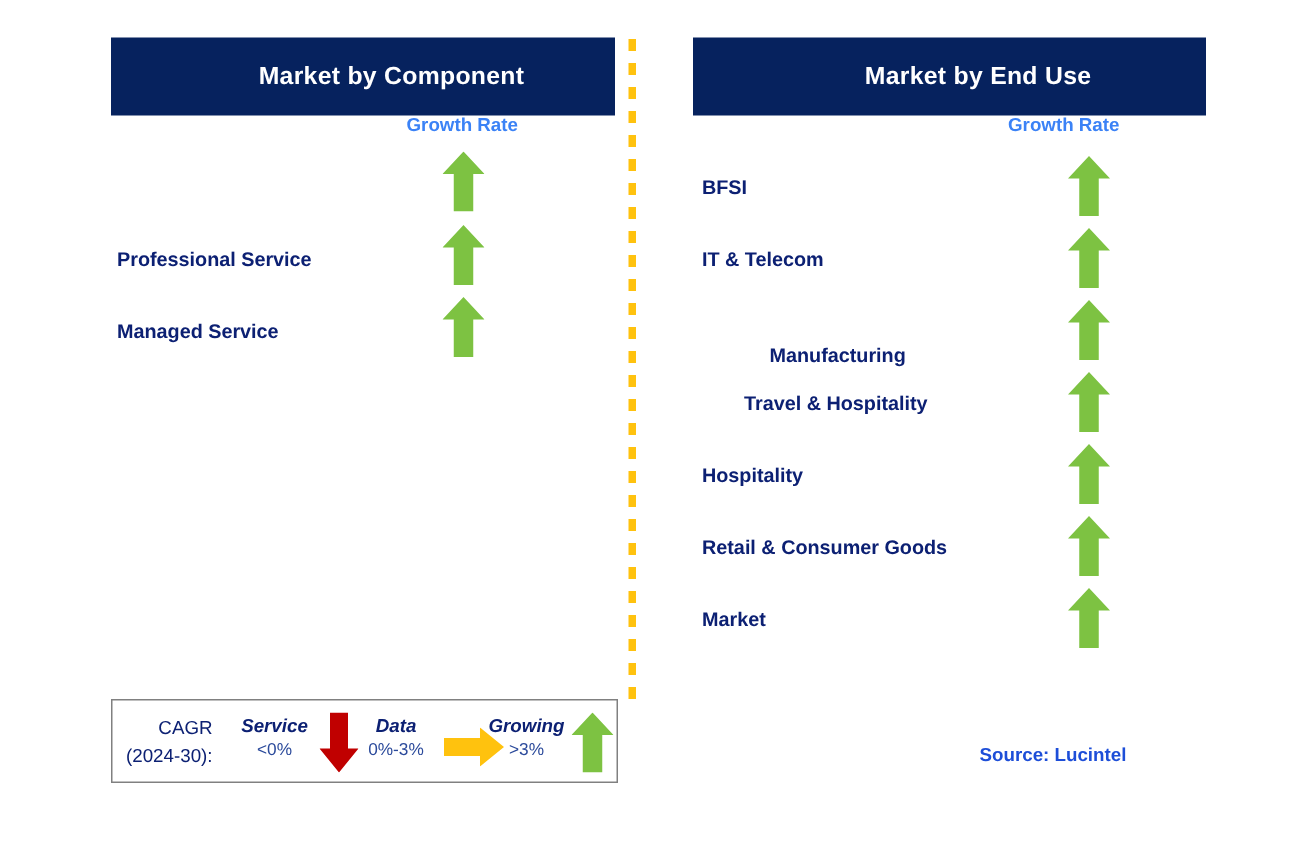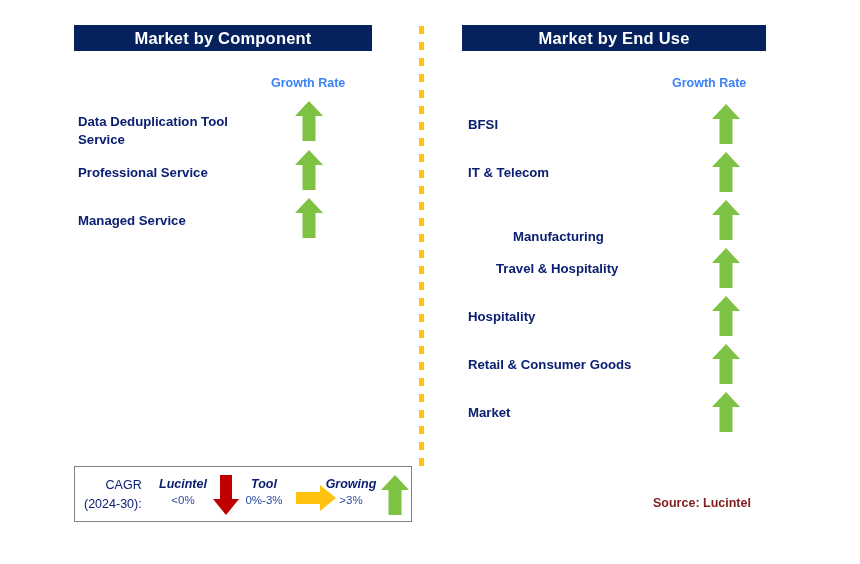--- a/index.html
+++ b/index.html
@@ -22,30 +22,31 @@
     top: 0;
     height: 564px;
   }
   #panel-component { left: 0px;   width: 420px; }
   #panel-enduse    { left: 440px; width: 420px; }
 
   
   .panel-header {
     position: absolute;
     top: 25px;
-    height: 26px;
+    height: 52px;
     background: #06225e;
     color: #ffffff;
     font-size: 16.5px;
     font-weight: bold;
     letter-spacing: 0.2px;
     display: flex;
     align-items: center;
     justify-content: center;
     text-align: center;
+    padding-left: 38px;
   }
   #panel-component .panel-header { left: 74px; width: 298px; }
   #panel-enduse    .panel-header { left: 22px; width: 304px; }
 
   
   .growth-rate-caption {
     position: absolute;
     top: 76px;
     font-size: 12.5px;
     font-weight: bold;
@@ -141,35 +142,33 @@
   #legend-icon-right { left: 221px; top: 18px; }
   #legend-icon-up    { left: 306px; top: 8px; }
 
   
   #source-note {
     position: absolute;
     left: 653px;
     top: 496px;
     font-size: 12.5px;
     font-weight: bold;
-    color: #7f1d1d;
+    color: #1d4ed8;
     white-space: nowrap;
   }
 </style>
 </head>
 <body>
 
 <div class="panel" id="panel-component">
 
   <div class="panel-header">Market by Component</div>
 
   <div class="growth-rate-caption">Growth Rate</div>
 
-  <div class="row-label" style="top:113px;">Data Deduplication Tool
-Service</div>
   <div class="row-arrow" style="top:101px;">
     <svg class="arrow-up-green" viewBox="0 0 28 40" aria-hidden="true">
       <polygon points="14,0 28,15 20.5,15 20.5,40 7.5,40 7.5,15 0,15" fill="#7dc242"></polygon>
     </svg>
   </div>
 
   <div class="row-label" style="top:164px;">Professional Service</div>
   <div class="row-arrow" style="top:150px;">
     <svg class="arrow-up-green" viewBox="0 0 28 40" aria-hidden="true">
       <polygon points="14,0 28,15 20.5,15 20.5,40 7.5,40 7.5,15 0,15" fill="#7dc242"></polygon>
@@ -241,32 +240,32 @@
     </svg>
   </div>
 </div>
 
 <div id="legend-box">
 
   <div class="legend-title">CAGR
 (2024-30):</div>
 
   <div class="legend-group" id="legend-neg">
-    <div class="legend-name">Lucintel</div>
+    <div class="legend-name">Service</div>
     <div class="legend-range">&lt;0%</div>
   </div>
 
   <div class="legend-icon" id="legend-icon-down">
     <svg class="arrow-down-red" viewBox="0 0 26 40" aria-hidden="true">
       <polygon points="13,40 26,24 19,24 19,0 7,0 7,24 0,24" fill="#c00000"></polygon>
     </svg>
   </div>
 
   <div class="legend-group" id="legend-flat">
-    <div class="legend-name">Tool</div>
+    <div class="legend-name">Data</div>
     <div class="legend-range">0%-3%</div>
   </div>
 
   <div class="legend-icon" id="legend-icon-right">
     <svg class="arrow-right-yel" viewBox="0 0 40 26" aria-hidden="true">
       <polygon points="40,13 24,26 24,19 0,19 0,7 24,7 24,0" fill="#ffc20e"></polygon>
     </svg>
   </div>
 
   <div class="legend-group" id="legend-grow">

